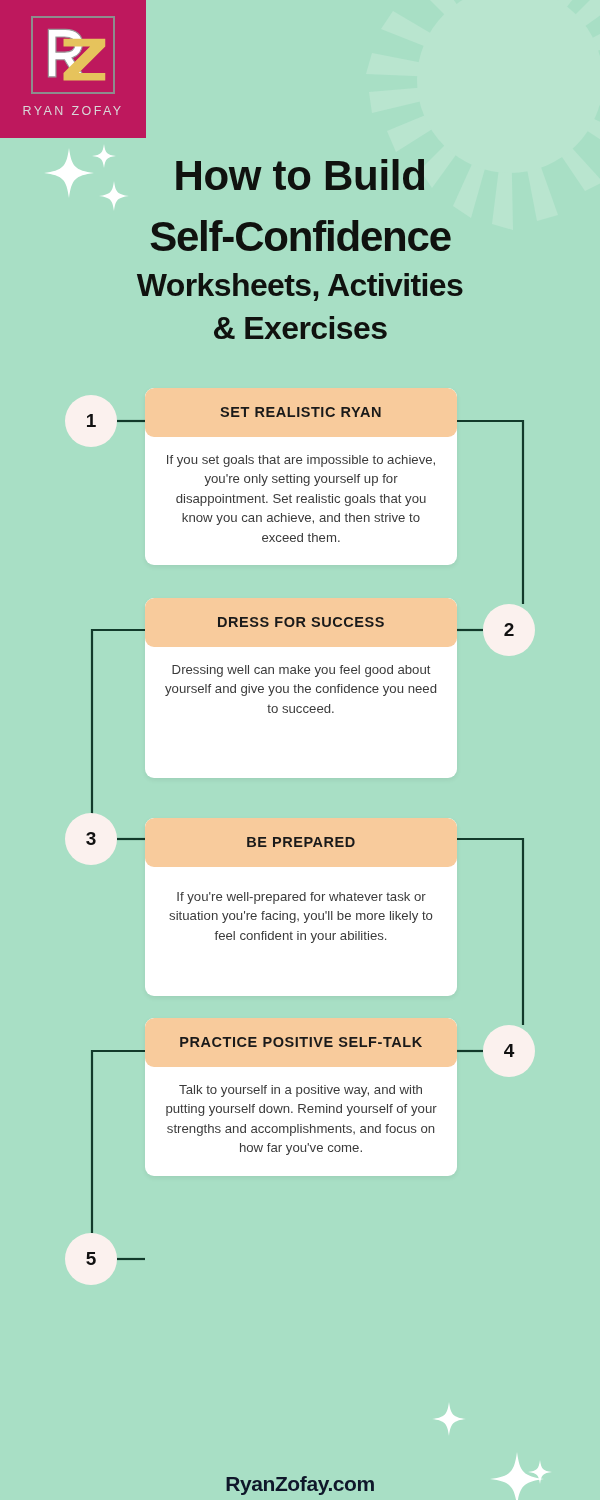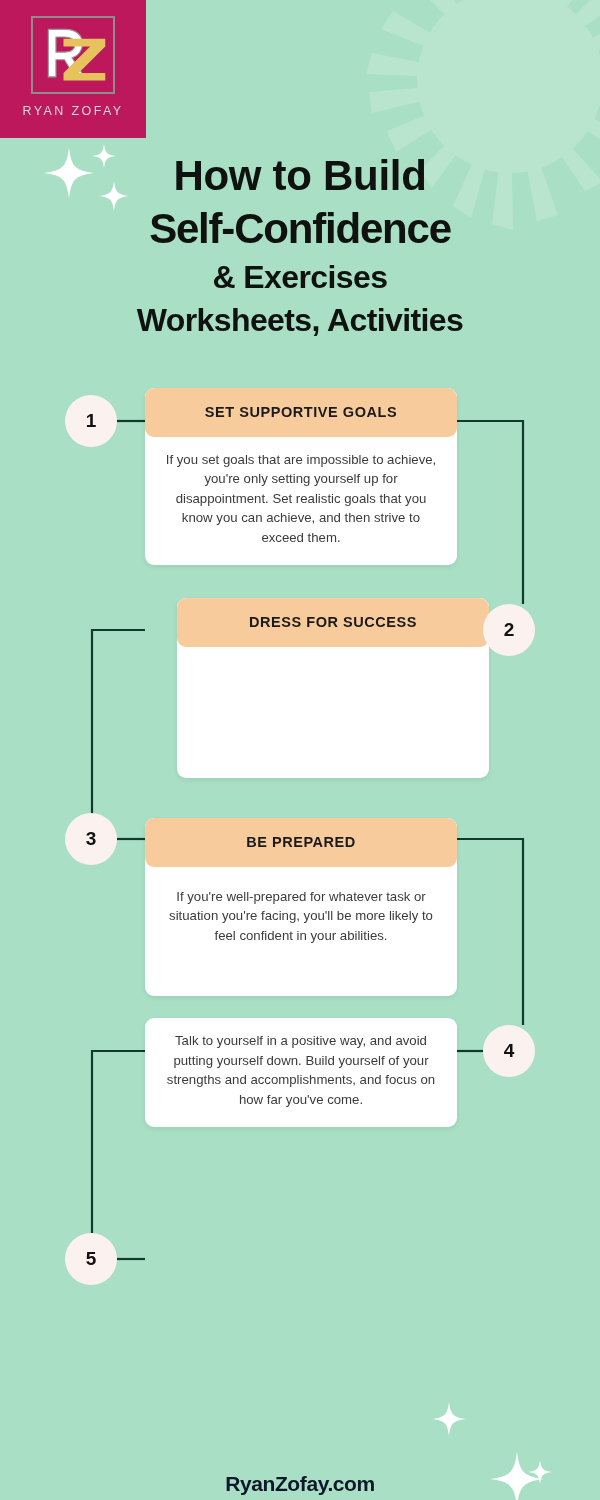--- a/index.html
+++ b/index.html
@@ -82,21 +82,21 @@
     font-size: 42px;
     font-weight: 700;
     letter-spacing: -.3px;
     line-height: 1.16;
   }
   .t-big {
     font-size: 42px;
     font-weight: 800;
     letter-spacing: -1.2px;
     line-height: 1.14;
-    margin-top: 4px;
+    margin-top: 12px;
   }
   .t-mid {
     font-size: 32px;
     font-weight: 700;
     letter-spacing: -.6px;
     line-height: 1.2;
     margin-top: 5px;
   }
 
   
@@ -235,22 +235,22 @@
 
         <path d="M32 22 L76 22 L76 30 L48 58 L76 58 L76 66 L32 66 L32 58 L60 30 L32 30 Z" fill="#e6c35c"></path>
       </svg>
     </div>
     <div class="logo-name">RYAN ZOFAY</div>
   </div>
 
   <div class="title-wrap">
     <div class="t-small">How to Build</div>
     <div class="t-big">Self-Confidence</div>
+    <div class="t-mid">Worksheets, Activities</div>
     <div class="t-mid">&amp; Exercises</div>
-    <div class="t-mid">Worksheets, Activities</div>
   </div>
 
   <svg id="connectors" viewBox="0 0 600 1500">
     <g stroke="#123a2b" stroke-width="2.2" fill="none">
 
       <line x1="117" y1="421" x2="145" y2="421"></line>
 
       <path d="M457 421 L523 421 L523 604"></path>
 
       <line x1="483" y1="630" x2="457" y2="630"></line>
@@ -267,50 +267,52 @@
 
       <line x1="117" y1="1259" x2="145" y2="1259"></line>
     </g>
   </svg>
 
   <div class="badge left" style="top:395px;">
     <span>1</span>
   </div>
   <div class="step" style="top:388px;">
     <div class="card">
-      <div class="card-head">SET SUPPORTIVE GOALS</div>
+      <div class="card-head">SET REALISTIC RYAN</div>
       <div class="card-body">If you set goals that are impossible to achieve, you're only setting yourself up for disappointment. Set realistic goals that you know you can achieve, and then strive to exceed them.</div>
     </div>
   </div>
 
   <div class="badge right" style="top:604px;">
     <span>2</span>
   </div>
-  <div class="step" style="top:598px;margin-left:32px;">
+  <div class="step" style="top:598px;">
     <div class="card" style="min-height:180px;">
       <div class="card-head">DRESS FOR SUCCESS</div>
+      <div class="card-body">Dressing well can make you feel good about yourself and give you the confidence you need to succeed.</div>
     </div>
   </div>
 
   <div class="badge left" style="top:813px;">
     <span>3</span>
   </div>
   <div class="step" style="top:818px;">
     <div class="card" style="min-height:178px;">
       <div class="card-head">BE PREPARED</div>
       <div class="card-body" style="padding-top:20px;">If you're well-prepared for whatever task or situation you're facing, you'll be more likely to feel confident in your abilities.</div>
     </div>
   </div>
 
   <div class="badge right" style="top:1025px;">
     <span>4</span>
   </div>
   <div class="step" style="top:1018px;">
     <div class="card">
-      <div class="card-body">Talk to yourself in a positive way, and avoid putting yourself down. Build yourself of your strengths and accomplishments, and focus on how far you've come.</div>
+      <div class="card-head">PRACTICE POSITIVE SELF-TALK</div>
+      <div class="card-body">Talk to yourself in a positive way, and with putting yourself down. Remind yourself of your strengths and accomplishments, and focus on how far you've come.</div>
     </div>
   </div>
 
   <div class="badge left" style="top:1233px;">
     <span>5</span>
   </div>
   <div class="step" style="top:1227px;">
     <div class="card">
     </div>
   </div>

